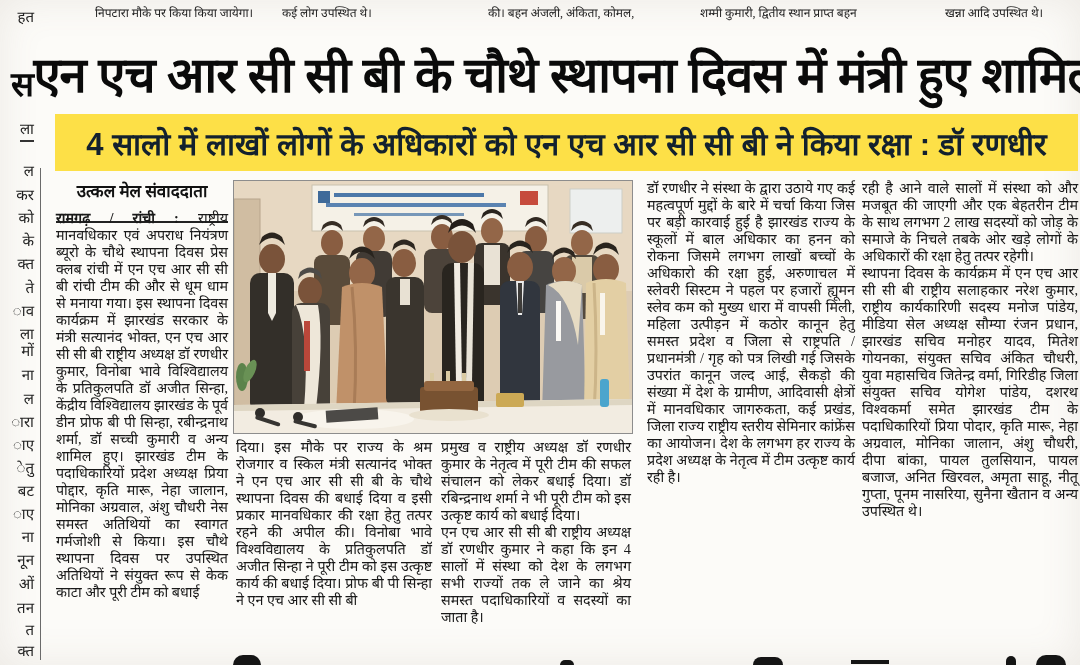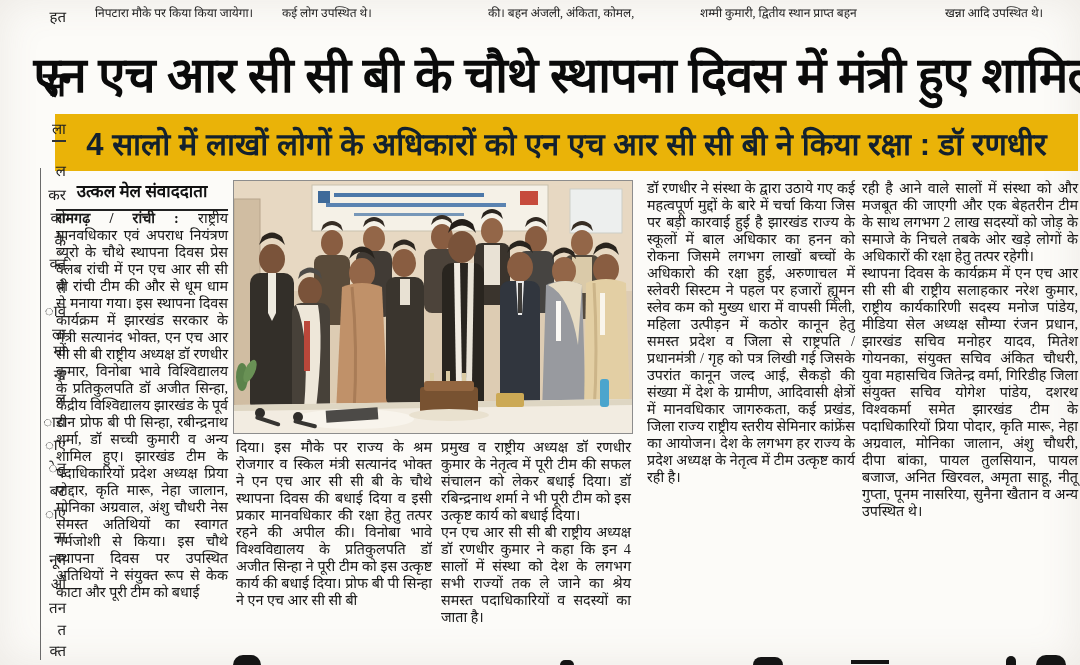--- a/index.html
+++ b/index.html
@@ -8,39 +8,39 @@
          box-shadow:inset 0 0 40px rgba(120,110,90,.12);}
   
   .strip-item{position:absolute;top:4px;font-size:12px;color:#1d1d1d;white-space:nowrap;}
   
   #headline{position:absolute;left:55px;top:34px;width:1023px;height:78px;
             font-family:"Liberation Sans","DejaVu Sans",sans-serif;
             font-size:49px;font-weight:900;color:#0a0a0a;letter-spacing:-1px;
             display:flex;align-items:center;justify-content:center;white-space:nowrap;}
   
   #subhead{position:absolute;left:55px;top:114px;width:1023px;height:57px;
-           background:#eab308;color:#13212e;
+           background:#fde047;color:#13212e;
            font-family:"Liberation Sans","DejaVu Sans",sans-serif;
            font-size:31px;font-weight:800;display:flex;align-items:center;justify-content:center;
            white-space:nowrap;}
   
   #byline{position:absolute;left:56px;top:179px;width:172px;text-align:center;
           font-size:17px;font-weight:bold;color:#111;border-bottom:2px solid #222;
-          padding-bottom:7px;}
+          padding-bottom:19px;}
   
   .col{position:absolute;text-align:justify;font-size:14.3px;line-height:17px;color:#191919;}
   .col p{margin:0;}
   .dateline{font-weight:bold;}
   #col1{left:56px;top:210px;width:172px;height:450px;}
   #col2{left:236px;top:439px;width:196px;height:220px;}
   #col3{left:441px;top:439px;width:190px;height:220px;}
   #col4{left:647px;top:180px;width:208px;height:482px;}
   #col5{left:862px;top:180px;width:216px;height:482px;}
   
-  #frag-rail{position:absolute;left:0;top:0;width:38px;height:665px;padding-left:32px;}
+  #frag-rail{position:absolute;left:0;top:0;width:38px;height:665px;}
   #frag-rail span{position:absolute;right:4px;font-size:15px;color:#222;white-space:nowrap;}
   #frag-rail span.big{font-size:34px;font-weight:900;
         font-family:"Liberation Sans","DejaVu Sans",sans-serif;color:#0a0a0a;}
   #frag-rail span.underline{border-bottom:2px solid #333;padding-bottom:2px;}
   #rail-rule{position:absolute;left:40px;top:168px;width:1px;height:492px;background:#6a6a6a;}
   
   #photo{position:absolute;left:233px;top:180px;width:398px;height:252px;
          border:1px solid #8d8d8d;background:#d8c7ae;}
   
   .cutoff{position:absolute;background:#151515;}

